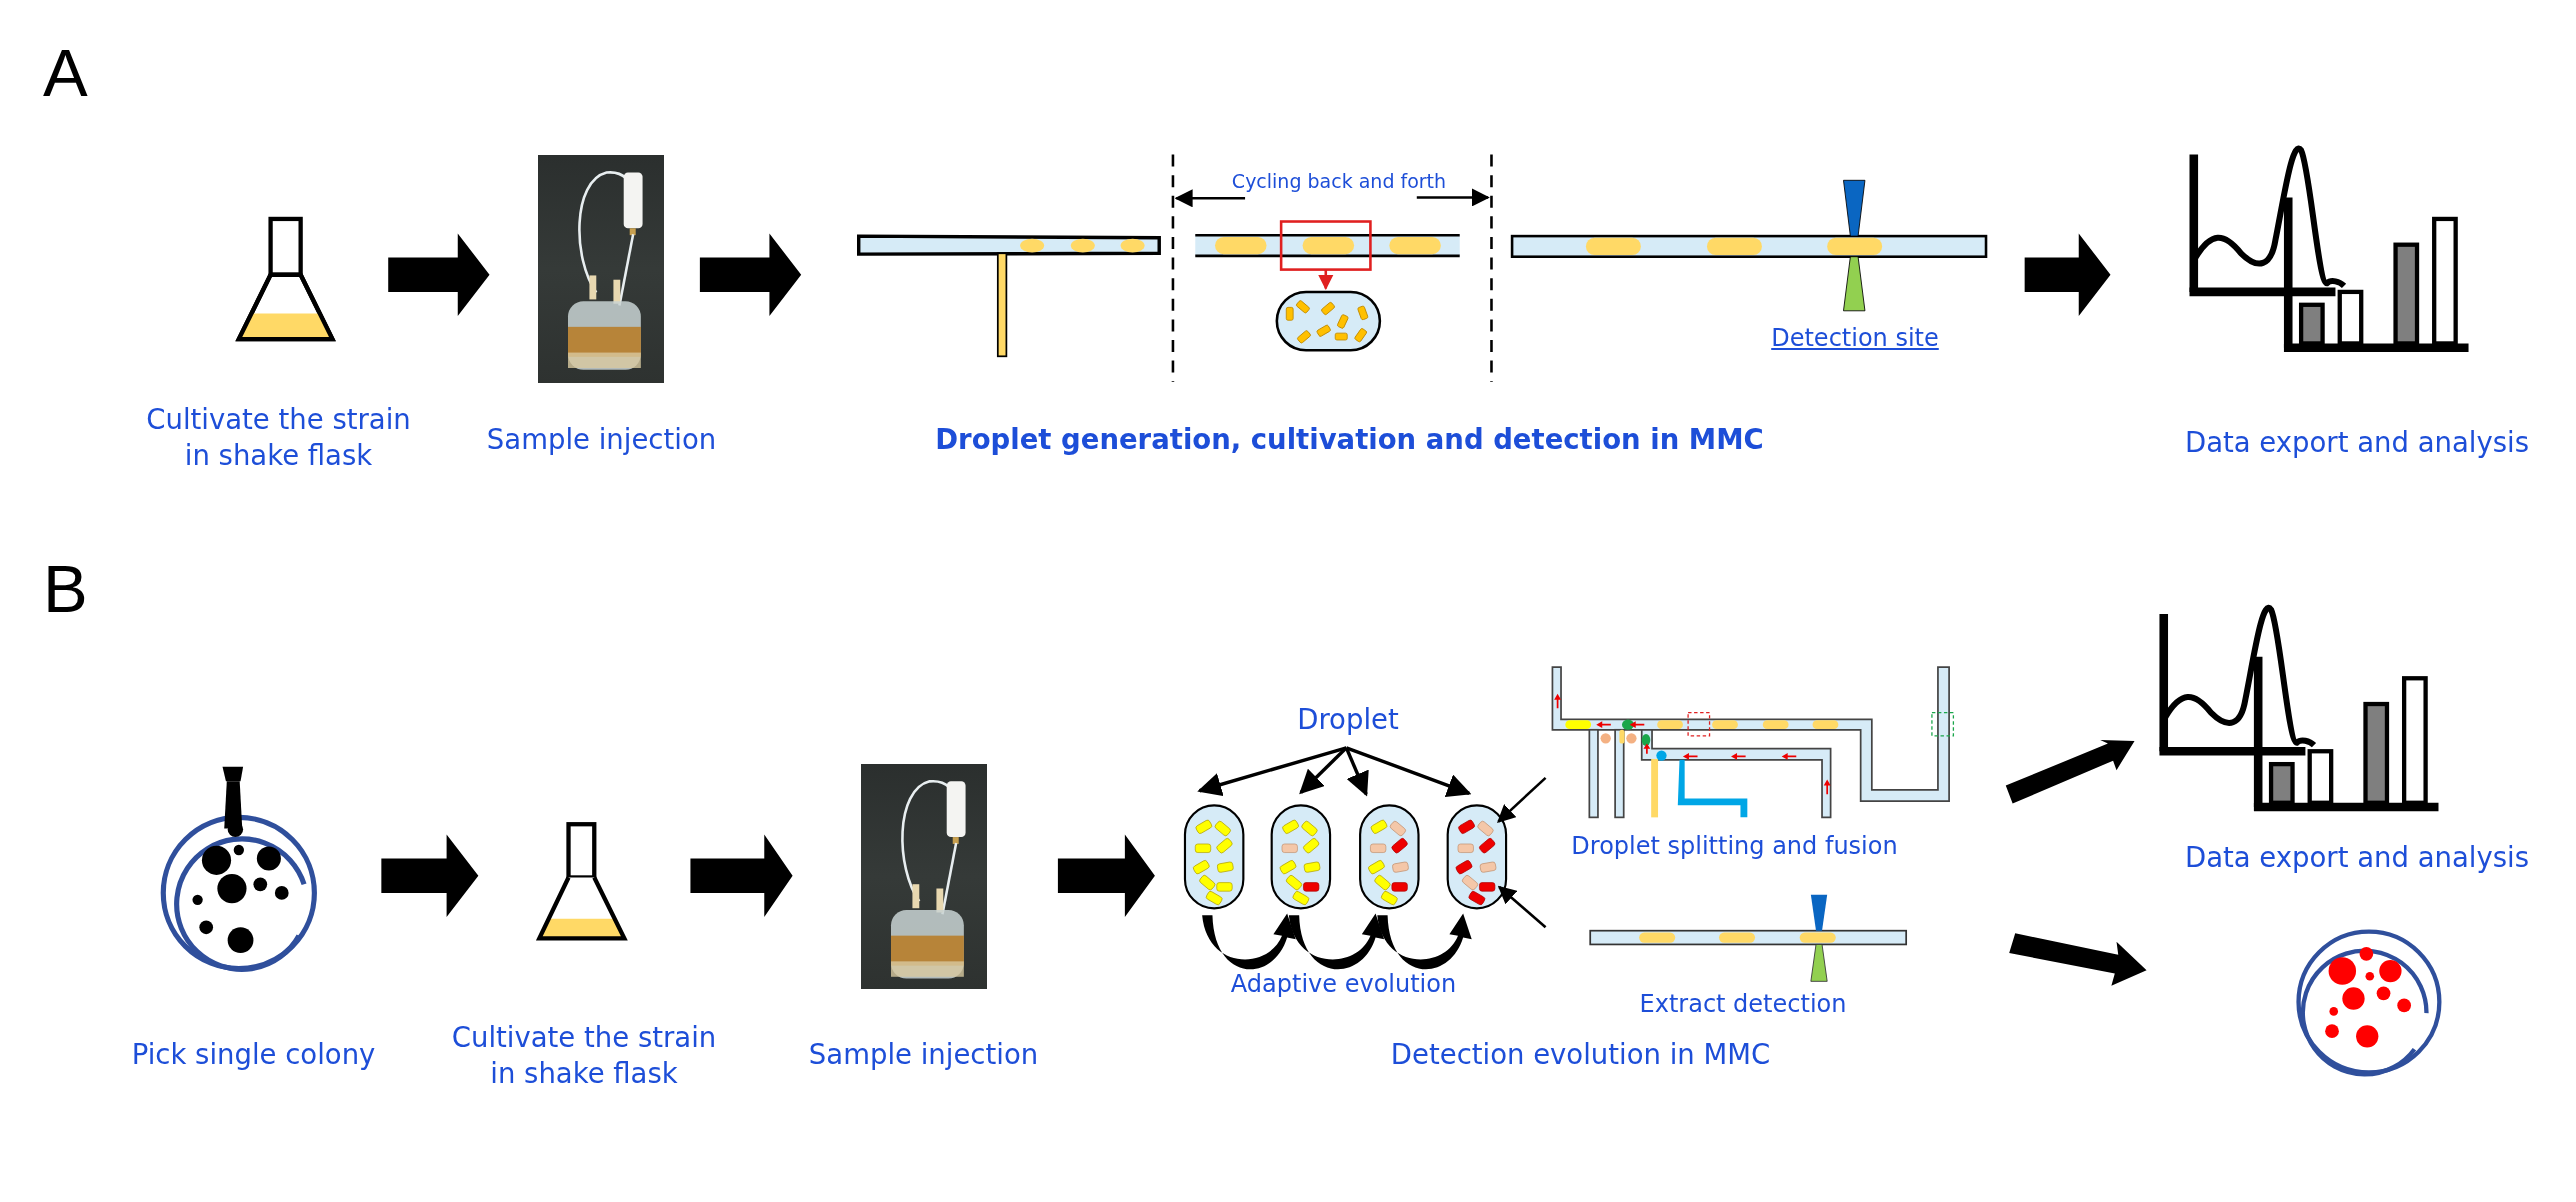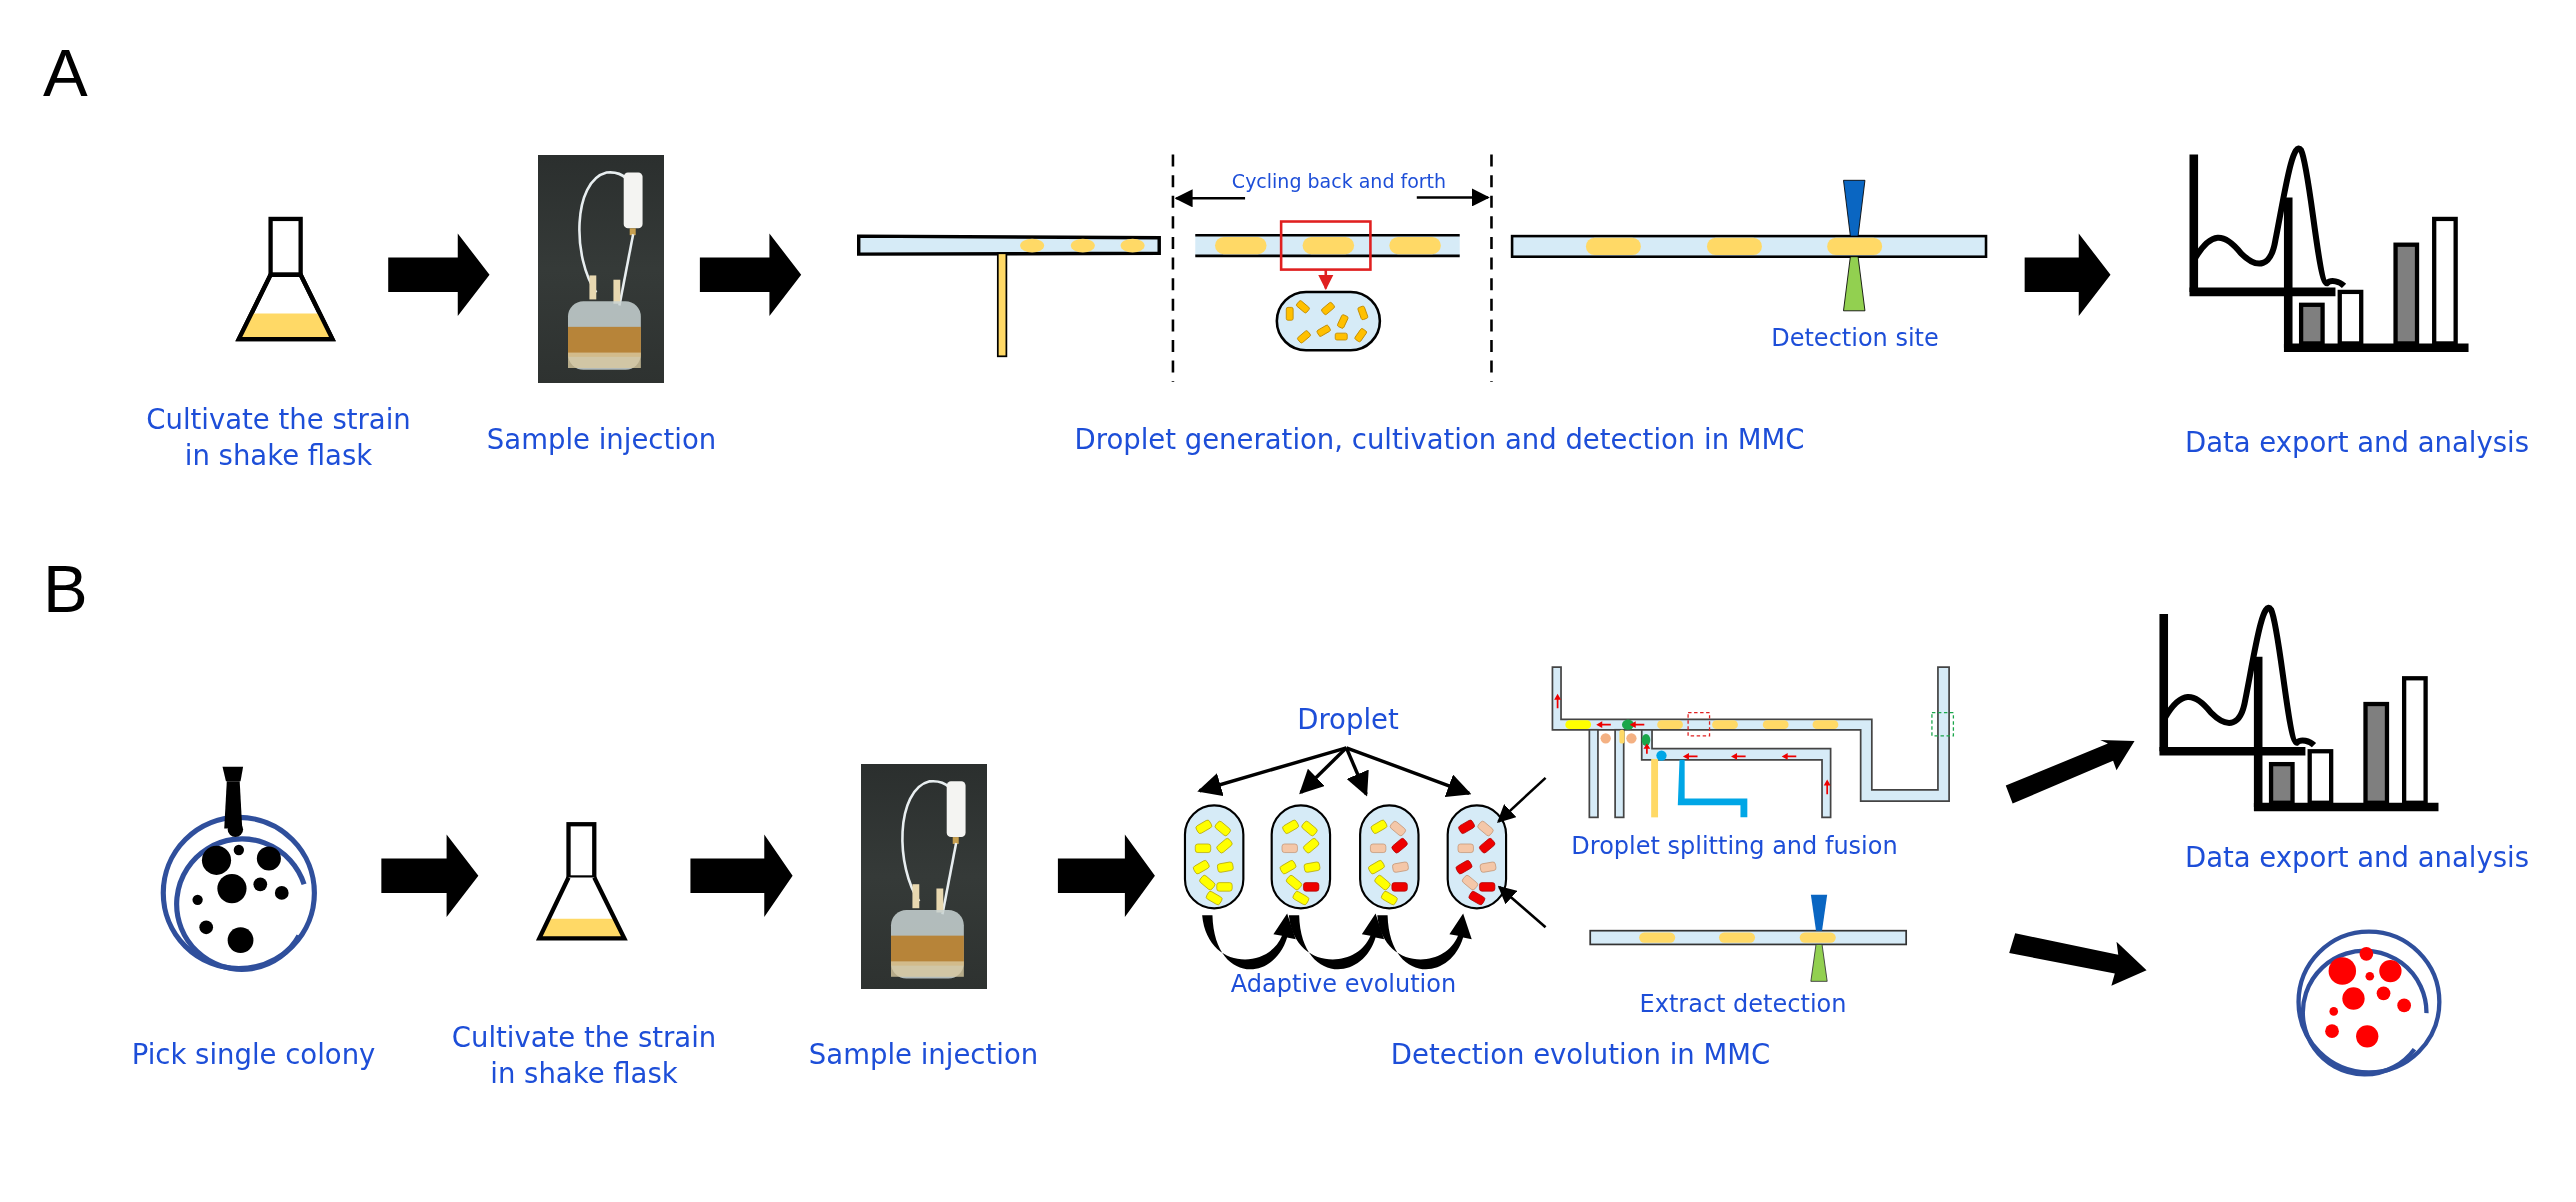--- a/index.html
+++ b/index.html
@@ -320,22 +320,22 @@
     <circle cx="2757" cy="1207" r="13" fill="#ff0000"></circle>
   </g>
 </svg>
 
 <div class="lbl lg" style="left:137px;top:402px;width:283px;">
   <div>Cultivate the strain</div>
   <div>in shake flask</div>
 </div>
 <div class="lbl lg" style="left:464px;top:422px;width:275px;">Sample injection</div>
 <div class="lbl sm" style="left:1219px;top:169px;width:240px;">Cycling back and forth</div>
-<div class="lbl md" style="left:1752px;top:323px;width:206px;">Detection site</div>
-<div class="lbl lg" style="left:976px;top:422px;width:927px;">Droplet generation, cultivation and detection in MMC</div>
+<div class="lbl md" style="left:1752px;top:323px;width:206px;text-decoration:underline;">Detection site</div>
+<div class="lbl lg" style="left:886px;top:422px;width:927px;font-weight:bold;">Droplet generation, cultivation and detection in MMC</div>
 <div class="lbl lg" style="left:2164px;top:425px;width:386px;">Data export  and analysis</div>
 
 <div class="lbl lg" style="left:112px;top:1037px;width:283px;">Pick single colony</div>
 <div class="lbl lg" style="left:438px;top:1020px;width:292px;">
   <div>Cultivate the strain</div>
   <div>in shake flask</div>
 </div>
 <div class="lbl lg" style="left:786px;top:1037px;width:275px;">Sample injection</div>
 <div class="lbl lg" style="left:1288px;top:702px;width:120px;">Droplet</div>
 <div class="lbl md" style="left:1202px;top:969px;width:283px;">Adaptive evolution</div>

